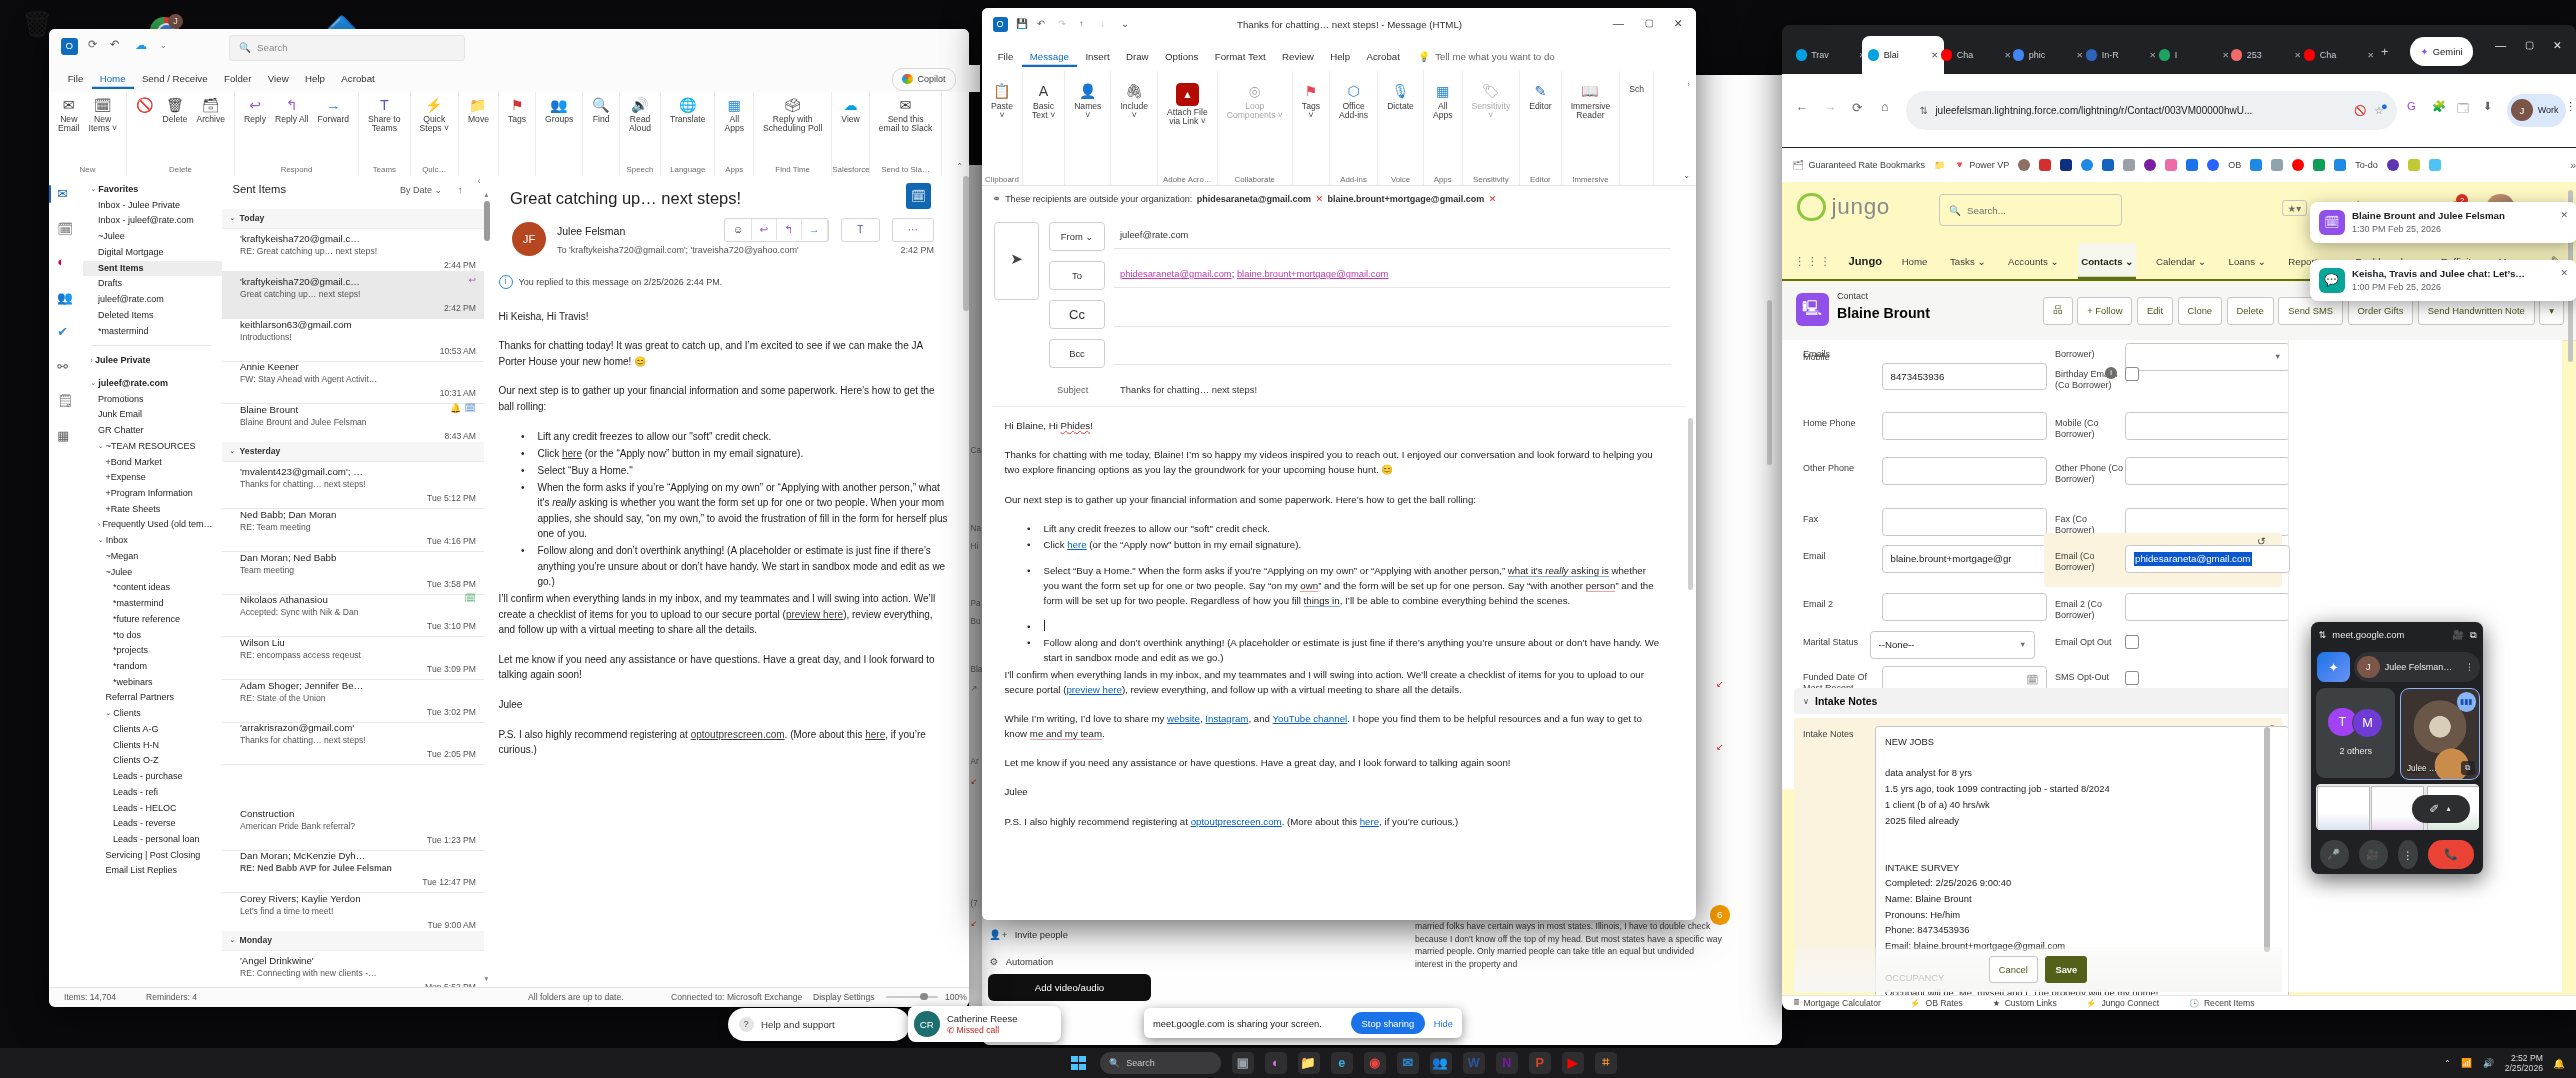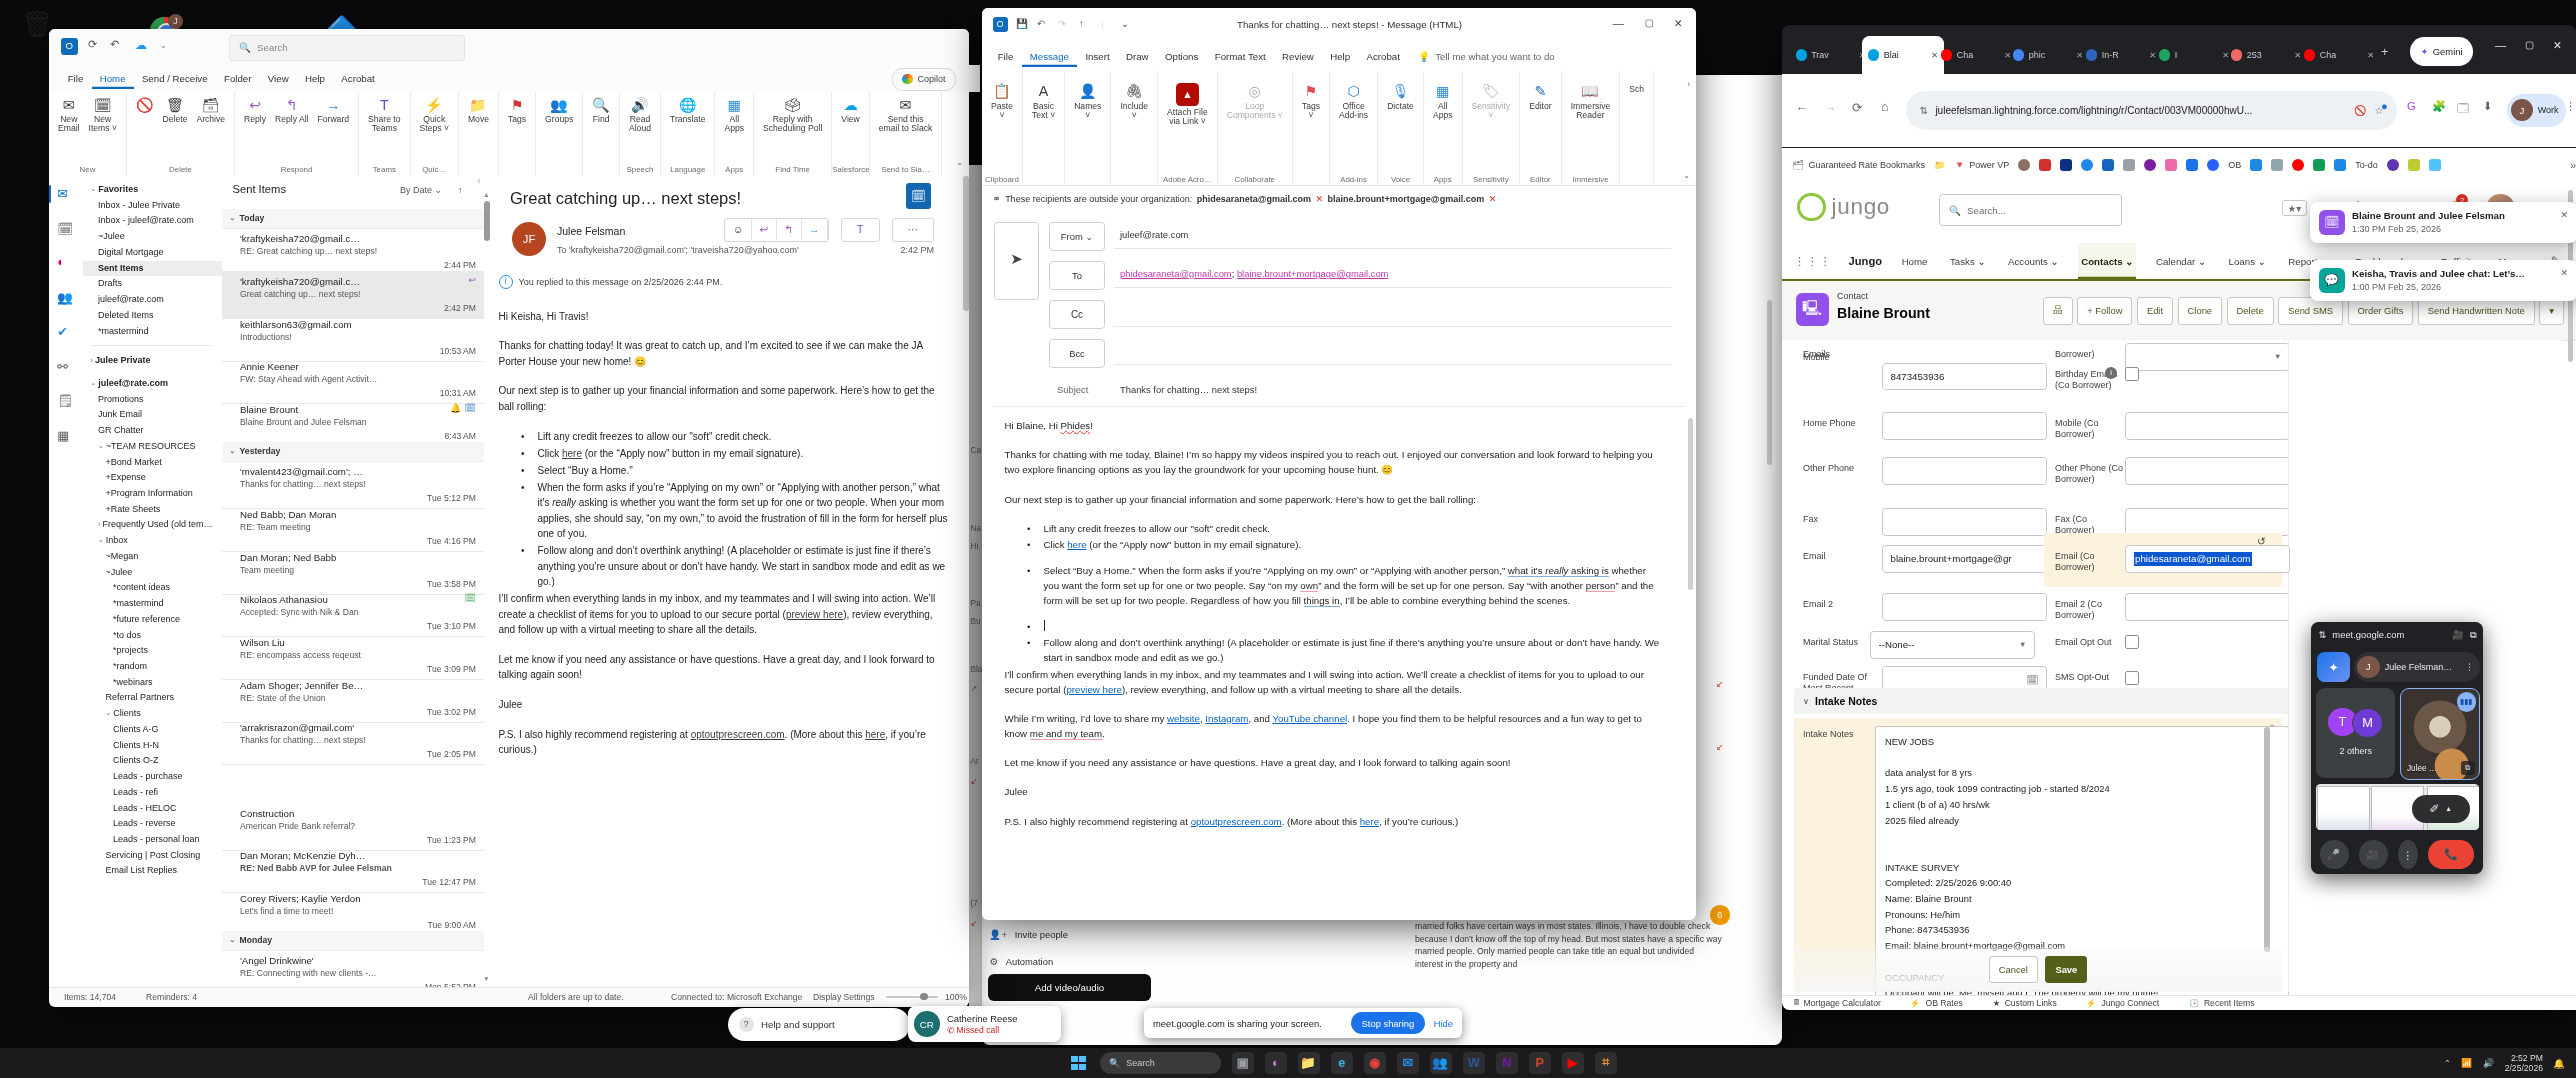--- a/index.html
+++ b/index.html
@@ -618,21 +618,21 @@
       <div style="position: absolute; left: 12px; top: 214px; width: 43px; height: 76px; border: 0.7px solid rgb(208, 208, 208); border-radius: 3.7px; display: flex; flex-direction: column; align-items: center; justify-content: center; gap: 4.5px;">
         <div style="position: static; font-size: 15px; color: rgb(68, 68, 68);">➤</div>
         <div style="position: static; font-size: 9.4px; color: rgb(51, 51, 51);"></div>
       </div>
       <div style="position: absolute; left: 67px; top: 214px; width: 54px; height: 27px; border: 0.7px solid rgb(207, 207, 207); border-radius: 3.7px; display: flex; align-items: center; justify-content: center; font-size: 9.4px; color: rgb(51, 51, 51); gap: 3px;">From ⌄</div>
       <div style="position: absolute; left: 132px; top: 240px; width: 557px; height: 0.7px; background: rgb(230, 230, 230);"></div>
       <div style="position: absolute; left: 138px; top: 221px; font-size: 9.4px;"><span style="color: rgb(51, 51, 51);">juleef@rate.com</span></div>
       <div style="position: absolute; left: 67px; top: 253px; width: 54px; height: 27px; border: 0.7px solid rgb(207, 207, 207); border-radius: 3.7px; display: flex; align-items: center; justify-content: center; font-size: 9.4px; color: rgb(51, 51, 51); gap: 3px;">To</div>
       <div style="position: absolute; left: 132px; top: 279px; width: 557px; height: 0.7px; background: rgb(230, 230, 230);"></div>
       <div style="position: absolute; left: 138px; top: 260px; width: 547px; font-size: 9.4px;"><span><span class="mlink">phidesaraneta@gmail.com</span><span>; </span><span class="mlink">blaine.brount+mortgage@gmail.com</span></span></div>
-      <div style="position: absolute; left: 67px; top: 292px; width: 54px; height: 27px; border: 0.7px solid rgb(207, 207, 207); border-radius: 3.7px; display: flex; align-items: center; justify-content: center; font-size: 10px; color: rgb(51, 51, 51); gap: 3px;">Cc</div>
+      <div style="position: absolute; left: 67px; top: 292px; width: 54px; height: 27px; border: 0.7px solid rgb(207, 207, 207); border-radius: 3.7px; display: flex; align-items: center; justify-content: center; font-size: 13px; color: rgb(51, 51, 51); gap: 3px;">Cc</div>
       <div style="position: absolute; left: 132px; top: 318px; width: 557px; height: 0.7px; background: rgb(230, 230, 230);"></div>
       <div style="position: absolute; left: 138px; top: 299px; width: 547px; font-size: 9.4px;"></div>
       <div style="position: absolute; left: 67px; top: 331px; width: 54px; height: 27px; border: 0.7px solid rgb(207, 207, 207); border-radius: 3.7px; display: flex; align-items: center; justify-content: center; font-size: 9.4px; color: rgb(51, 51, 51); gap: 3px;">Bcc</div>
       <div style="position: absolute; left: 132px; top: 356px; width: 557px; height: 0.7px; background: rgb(230, 230, 230);"></div>
       <div style="position: absolute; left: 138px; top: 338px; width: 547px; font-size: 9.4px;"></div>
       <div style="position: absolute; left: 75px; top: 376px; font-size: 9.4px; color: rgb(102, 102, 102);">Subject</div>
       <div style="position: absolute; left: 138px; top: 376px; font-size: 9.4px; color: rgb(51, 51, 51);">Thanks for chatting… next steps!</div>
       <div style="position: absolute; left: 10.5px; top: 398px; width: 693px; height: 0.7px; background: rgb(236, 236, 236);"></div>
       <div style="position: absolute; left: 22.5px; top: 410px; width: 659px; color: rgb(36, 36, 36); font-size: 9.7px;">
         <div style="margin: 0px 0px 14.2px; line-height: 1.55;">Hi Blaine, Hi <span class="misspell">Phides</span>!</div>
@@ -750,21 +750,21 @@
         <div style="width: 12px; height: 12px; border-radius: 3px; background: rgb(144, 164, 174); flex: 0 0 auto;"></div>
         <div style="width: 12px; height: 12px; border-radius: 50%; background: rgb(255, 0, 0); flex: 0 0 auto;"></div>
         <div style="width: 12px; height: 12px; border-radius: 3px; background: rgb(15, 157, 88); flex: 0 0 auto;"></div>
         <div style="width: 12px; height: 12px; border-radius: 3px; background: rgb(30, 136, 229); flex: 0 0 auto;"></div>
         <span>To-do</span>
         <div style="width: 12px; height: 12px; border-radius: 50%; background: rgb(94, 53, 177); flex: 0 0 auto;"></div>
         <div style="width: 12px; height: 12px; border-radius: 3px; background: rgb(192, 202, 51); flex: 0 0 auto;"></div>
         <div style="width: 12px; height: 12px; border-radius: 3px; background: rgb(79, 195, 247); flex: 0 0 auto;"></div>
         <div style="position: static; margin-left: auto; margin-right: 10.5px; color: rgb(95, 99, 104); font-size: 10.5px;">»</div>
       </div>
-      <div style="position: absolute; left: 0px; top: 157px; width: 100%; height: 813px; background: #ffffff; overflow: hidden;">
+      <div style="position: absolute; left: 0px; top: 157px; width: 100%; height: 813px; background: #fef9c3; overflow: hidden;">
         <div style="position: absolute; left: 15px; top: 10.5px; display: flex; align-items: center; gap: 6px;">
           <div style="position: static; width: 22.5px; height: 22.5px; border-radius: 50%; border: 3.7px solid rgb(141, 198, 63);"></div>
           <div style="position: static; font-size: 22.5px; color: rgb(138, 138, 138); letter-spacing: 0.7px;">jungo</div>
         </div>
         <div style="position: absolute; left: 157px; top: 12px; width: 172px; height: 30px; border: 0.7px solid rgb(201, 199, 197); border-radius: 3.7px; display: flex; align-items: center; gap: 6px; padding-left: 9px; font-size: 9.7px; color: rgb(112, 110, 107);">
           <div style="position: static;">🔍</div>
           <div style="position: static;">Search...</div>
         </div>
         <div style="position: absolute; left: 500px; top: 18px; font-size: 9.7px; color: rgb(112, 110, 107); border: 0.7px solid rgb(201, 199, 197); border-radius: 3px; padding: 1.5px 4.5px;">★▾</div>
         <div style="position: absolute; left: 533px; top: 18px; font-size: 12px; color: rgb(112, 110, 107);">✚</div>

